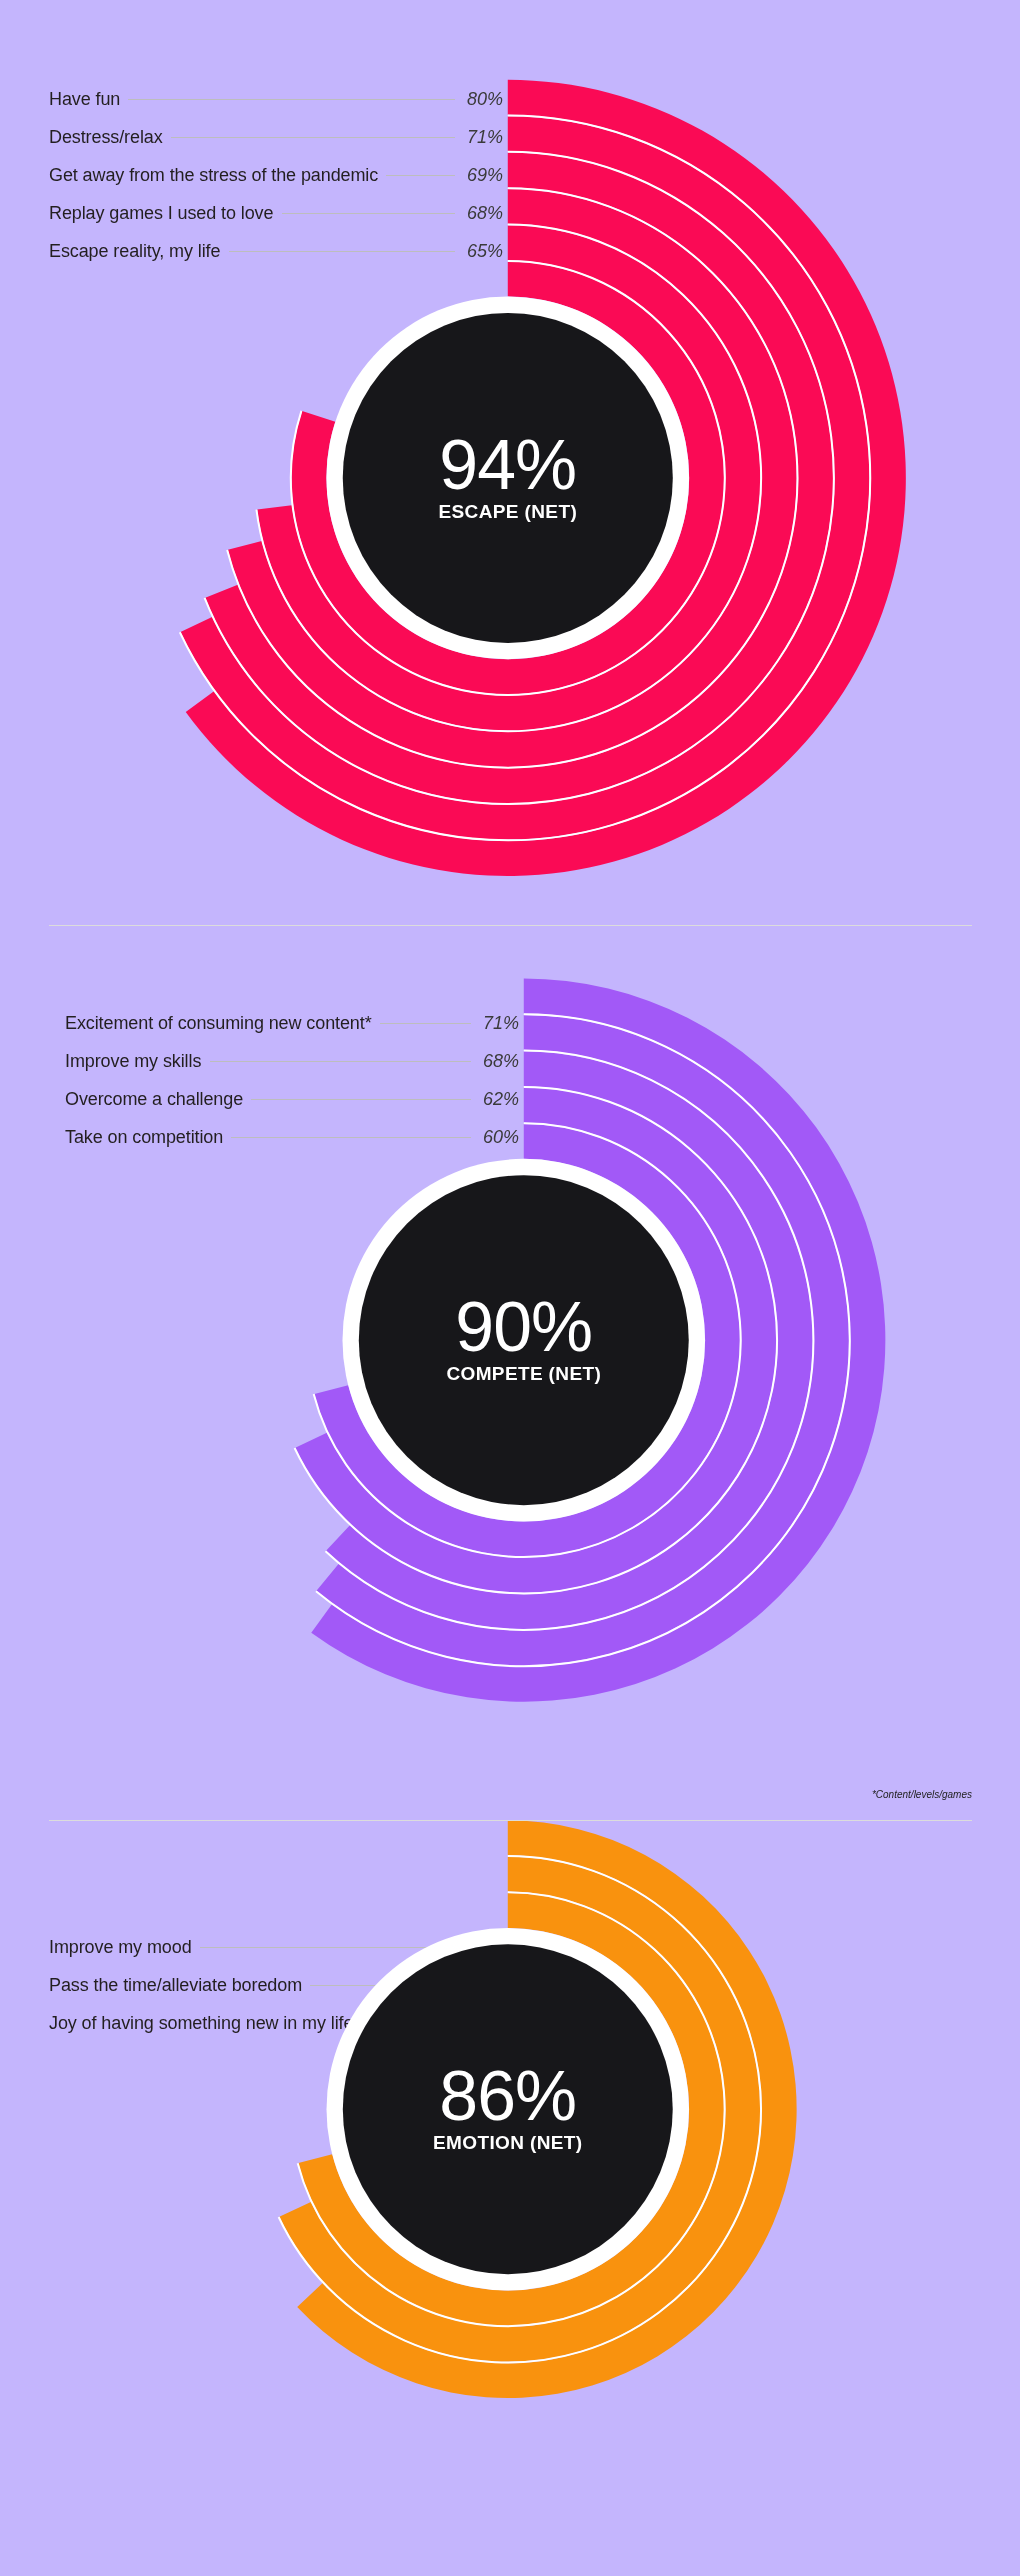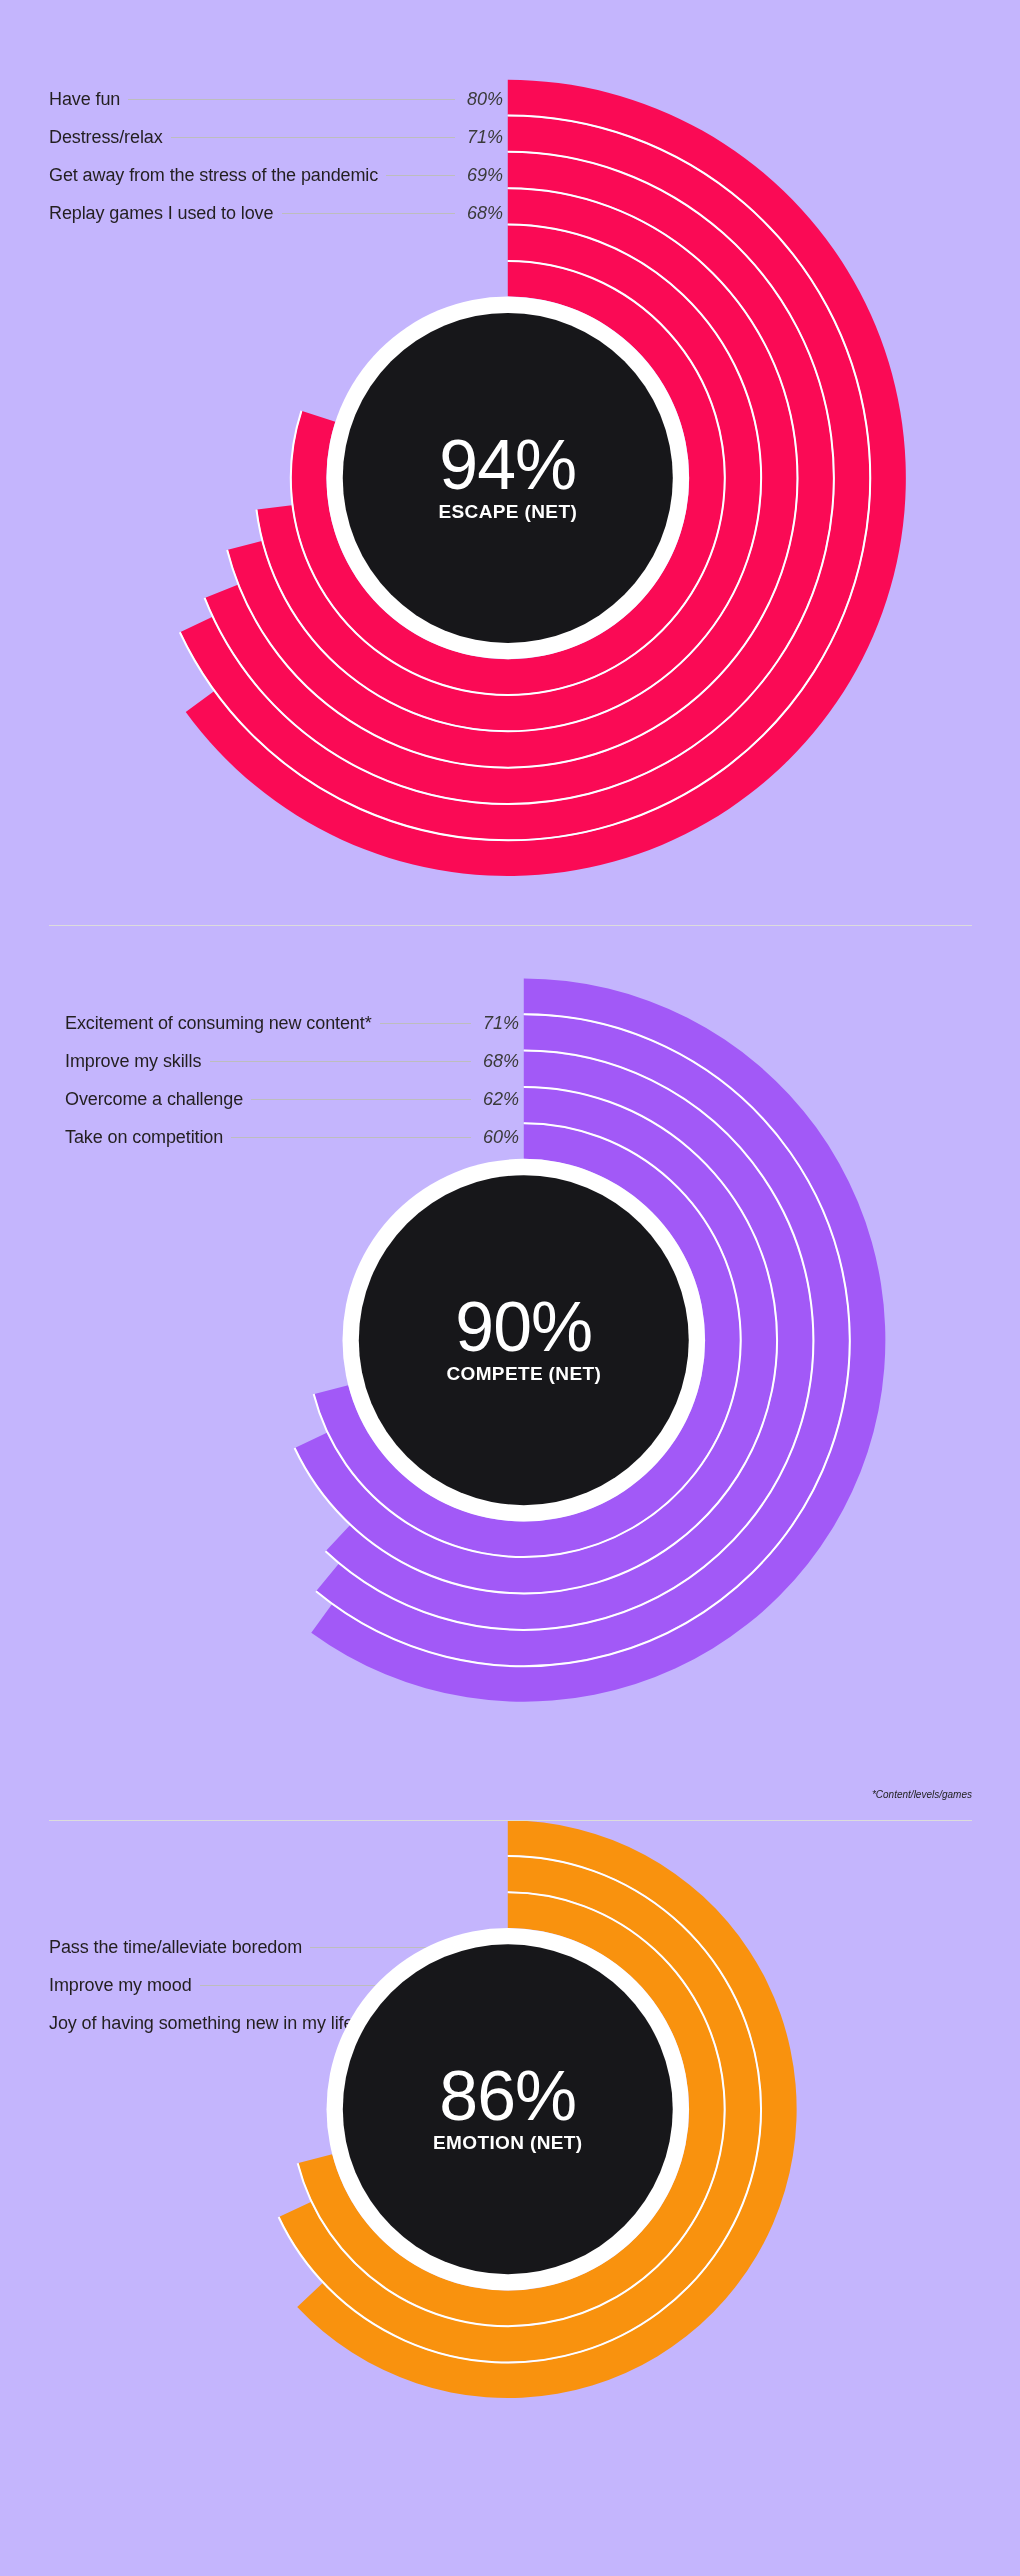--- a/index.html
+++ b/index.html
@@ -102,20 +102,25 @@
         </div>
         <div class="label-row">
           <span class="label-text">Get away from the stress of the pandemic</span>
           <span class="leader"></span>
           <span class="label-value">69%</span>
         </div>
         <div class="label-row">
           <span class="label-text">Replay games I used to love</span>
           <span class="leader"></span>
           <span class="label-value">68%</span>
+        </div>
+        <div class="label-row">
+          <span class="label-text">Escape reality, my life</span>
+          <span class="leader"></span>
+          <span class="label-value">65%</span>
         </div>
       </div>
     <svg class="chart-svg" width="1021" height="925" viewBox="0 0 1126 1020">
         <g>
           <path d="M 560 88 A 439 439 0 1 1 204.84153946939813 785.0377257563957 L 235.98869375283357 762.4079935431355 A 400.5 400.5 0 1 0 560 126.5 Z" fill="#fa0a55"></path>
           <path d="M 560 128.10000000000002 A 398.9 398.9 0 1 1 199.0644887713048 696.8433594053074 L 233.90033029124658 680.4508566800521 A 360.4 360.4 0 1 0 560 166.60000000000002 Z" fill="#fa0a55"></path>
           <path d="M 560 168.2 A 358.8 358.8 0 1 1 226.39619686329547 659.0830895032627 L 262.19259156999317 644.9102942249026 A 320.3 320.3 0 1 0 560 206.7 Z" fill="#fa0a55"></path>
           <path d="M 560 208.3 A 318.7 318.7 0 1 1 251.3125465483053 606.2574670394392 L 288.6029982517576 596.6829063835924 A 280.2 280.2 0 1 0 560 246.8 Z" fill="#fa0a55"></path>
           <path d="M 560 248.39999999999998 A 278.6 278.6 0 1 1 283.5968442137865 561.9178388710152 L 321.79326021439385 557.0925093787895 A 240.1 240.1 0 1 0 560 286.9 Z" fill="#fa0a55"></path>
           <path d="M 560 288.5 A 238.5 238.5 0 1 1 333.17302086360587 453.299446841575 L 369.78869674096927 465.19660112501043 A 200 200 0 1 0 560 327 Z" fill="#fa0a55"></path>
@@ -173,28 +178,28 @@
         <text x="560" y="470" text-anchor="middle" class="center-num">90%</text>
         <text x="560" y="502" text-anchor="middle" class="center-cap">COMPETE (NET)</text>
       </svg>
   </div>
   <div class="footnote" style="top:1773px;">*Content/levels/games</div>
   <div class="divider" style="top:1820px;"></div>
 
   <div class="section" style="position:absolute;left:0;top:1821px;height:755px;">
     <div class="labels" style="left:49px;top:107px;">
         <div class="label-row">
+          <span class="label-text">Improve my mood</span>
+          <span class="leader"></span>
+          <span class="label-value">71%</span>
+        </div>
+        <div class="label-row">
           <span class="label-text">Pass the time/alleviate boredom</span>
           <span class="leader"></span>
           <span class="label-value">68%</span>
-        </div>
-        <div class="label-row">
-          <span class="label-text">Improve my mood</span>
-          <span class="leader"></span>
-          <span class="label-value">71%</span>
         </div>
         <div class="label-row">
           <span class="label-text">Joy of having something new in my life</span>
           <span class="leader"></span>
           <span class="label-value">63%</span>
         </div>
       </div>
     <svg class="chart-svg" width="1021" height="755" viewBox="0 0 1126 833">
         <g>
           <path d="M 560 -0.6999999999999886 A 318.7 318.7 0 1 1 327.6776984407961 536.165162659473 L 355.7429905965205 509.8100990812185 A 280.2 280.2 0 1 0 560 37.80000000000001 Z" fill="#f9920e"></path>

